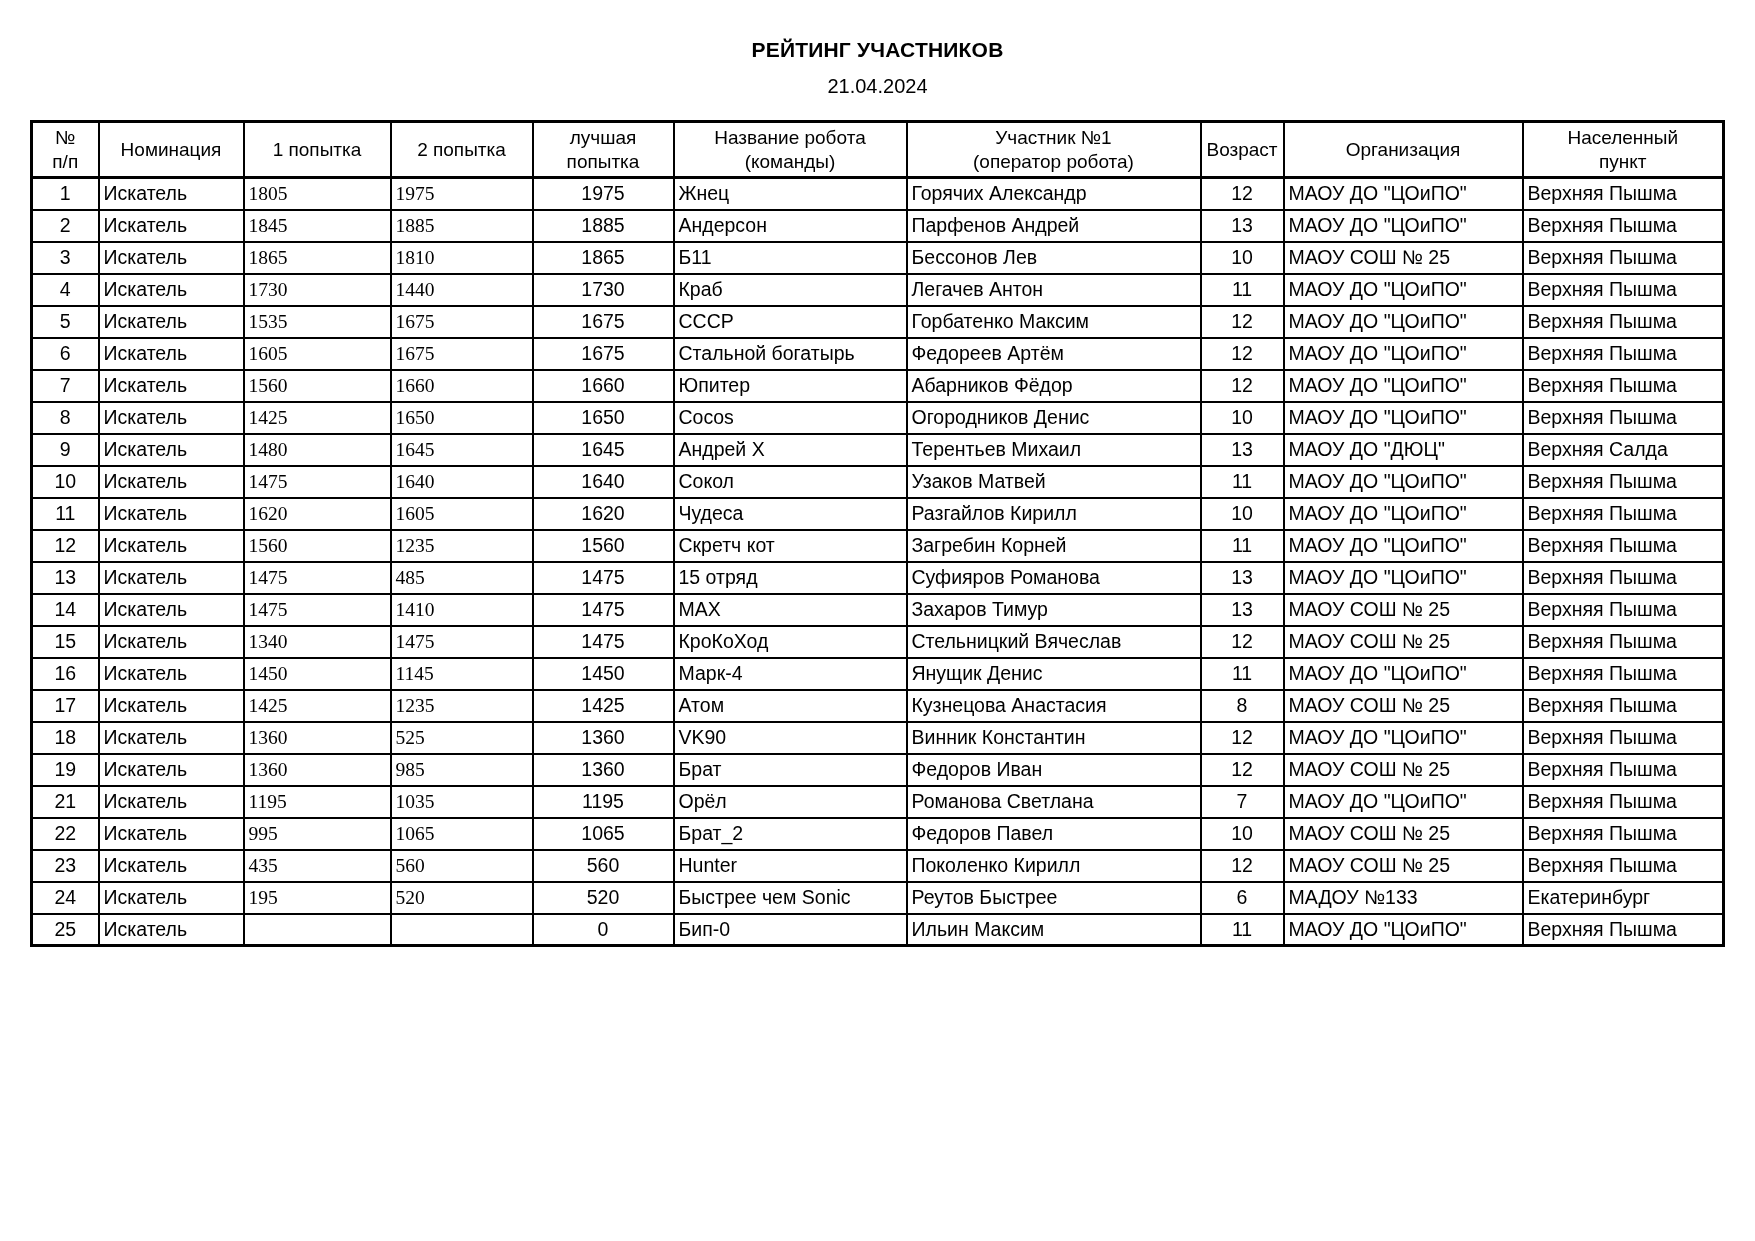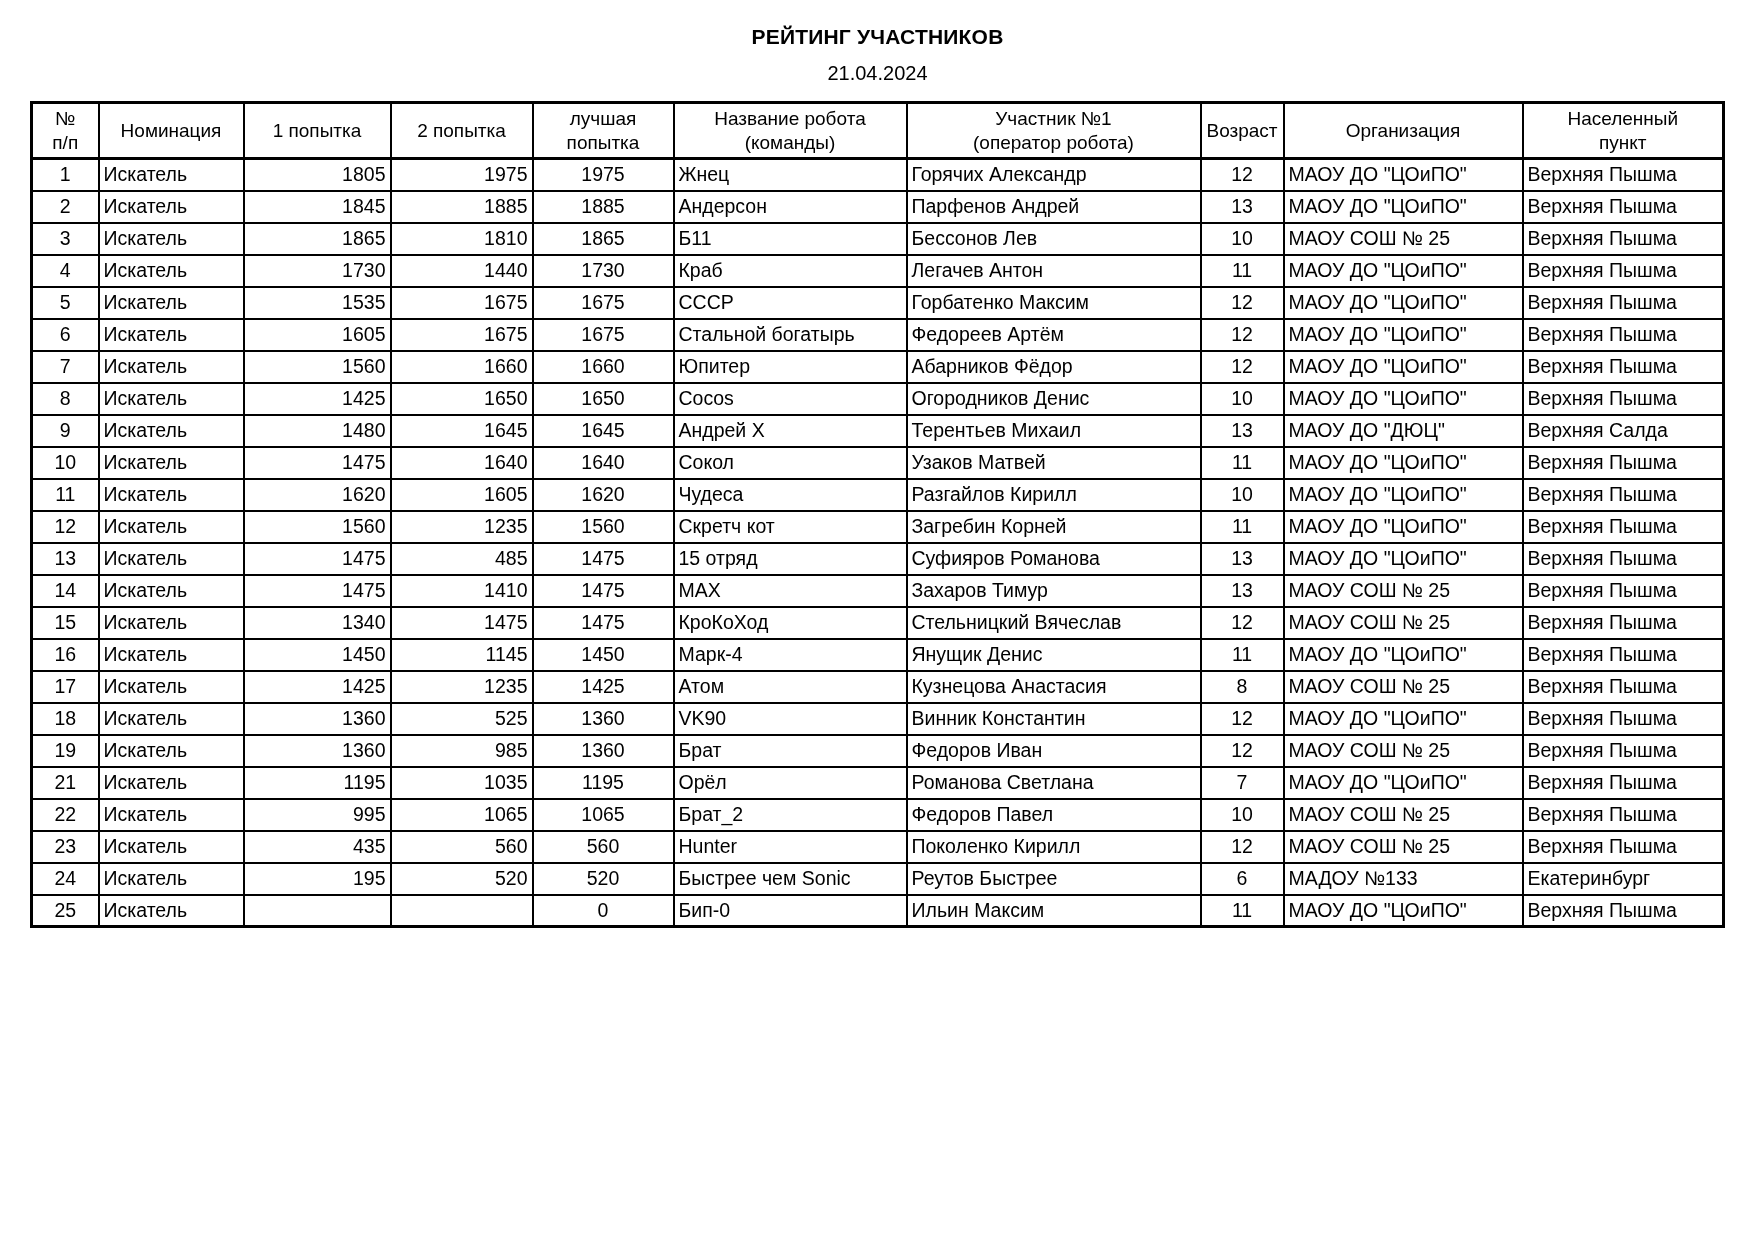--- a/index.html
+++ b/index.html
@@ -3,28 +3,28 @@
 <meta charset="utf-8">
 <style>
   * { margin: 0; padding: 0; box-sizing: border-box; }
   html, body { background: #ffffff; }
   body {
     width: 1755px; height: 1241px;
     font-family: "Liberation Sans", sans-serif;
     color: #000;
     overflow: hidden;
   }
-  .page { width: 1755px; height: 1241px; padding-top: 25px; background: #fff; }
+  .page { width: 1755px; height: 1241px; padding-top: 38px; background: #fff; }
   .title-block { text-align: center; }
   .doc-title {
     font-size: 21px; font-weight: bold; letter-spacing: 0.2px;
     margin-bottom: 13px;
   }
   .doc-subtitle { font-size: 20px; margin-bottom: 12px; }
-  .doc-date { font-size: 20px; margin-bottom: 16px; }
+  .doc-date { font-size: 20px; margin-bottom: 22px; }
 
   table.rating {
     border-collapse: collapse;
     table-layout: fixed;
     margin-left: 30px;
     width: 1692px;
     border: 3px solid #000;
   }
   table.rating th, table.rating td {
     border: 2px solid #000;
@@ -42,21 +42,21 @@
     border-bottom: 3px solid #000;
     padding: 2px 3px;
   }
   table.rating tbody td {
     font-size: 19.5px;
     height: 32px;
     vertical-align: middle;
     padding: 0 4px;
   }
   td.al-left   { text-align: left;  padding-left: 5px; }
-  td.al-right  { text-align: right; padding-right: 4px; }
+  td.al-right  { padding-right: 4px; font-family: Liberation Serif, serif; }
   td.al-center { text-align: center; }
 </style>
 </head>
 <body>
 
 <div class="page">
   <div class="title-block">
     <div class="doc-title">РЕЙТИНГ УЧАСТНИКОВ</div>
     <div class="doc-date">21.04.2024</div>
   </div>

